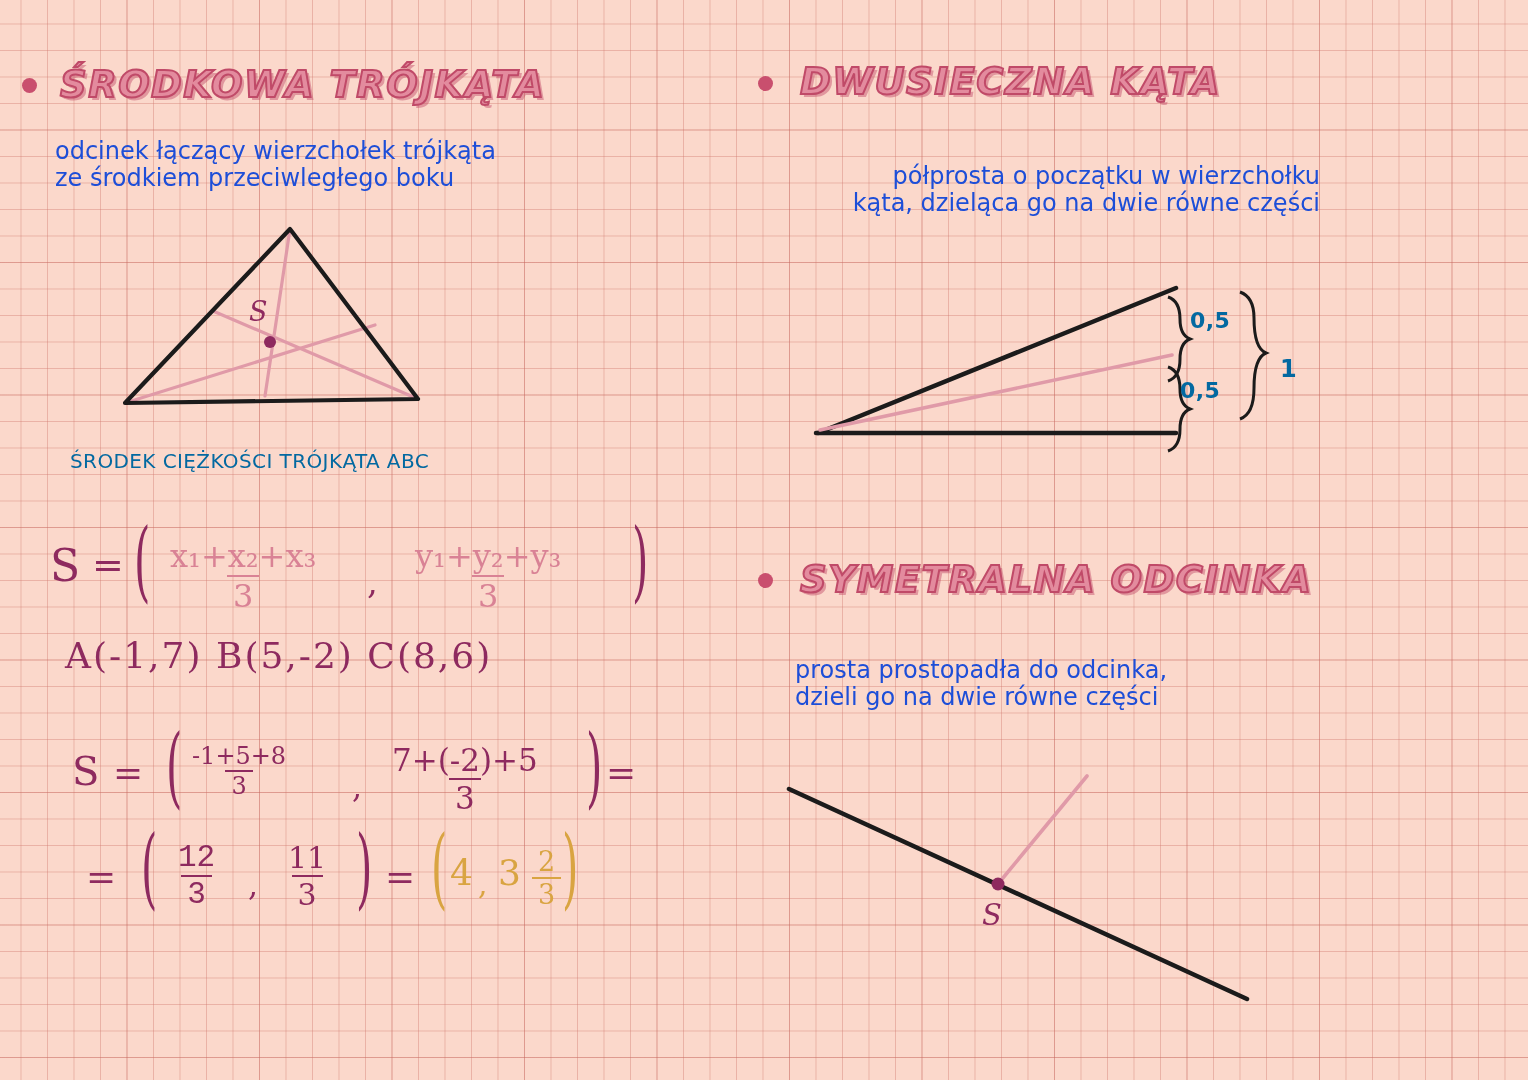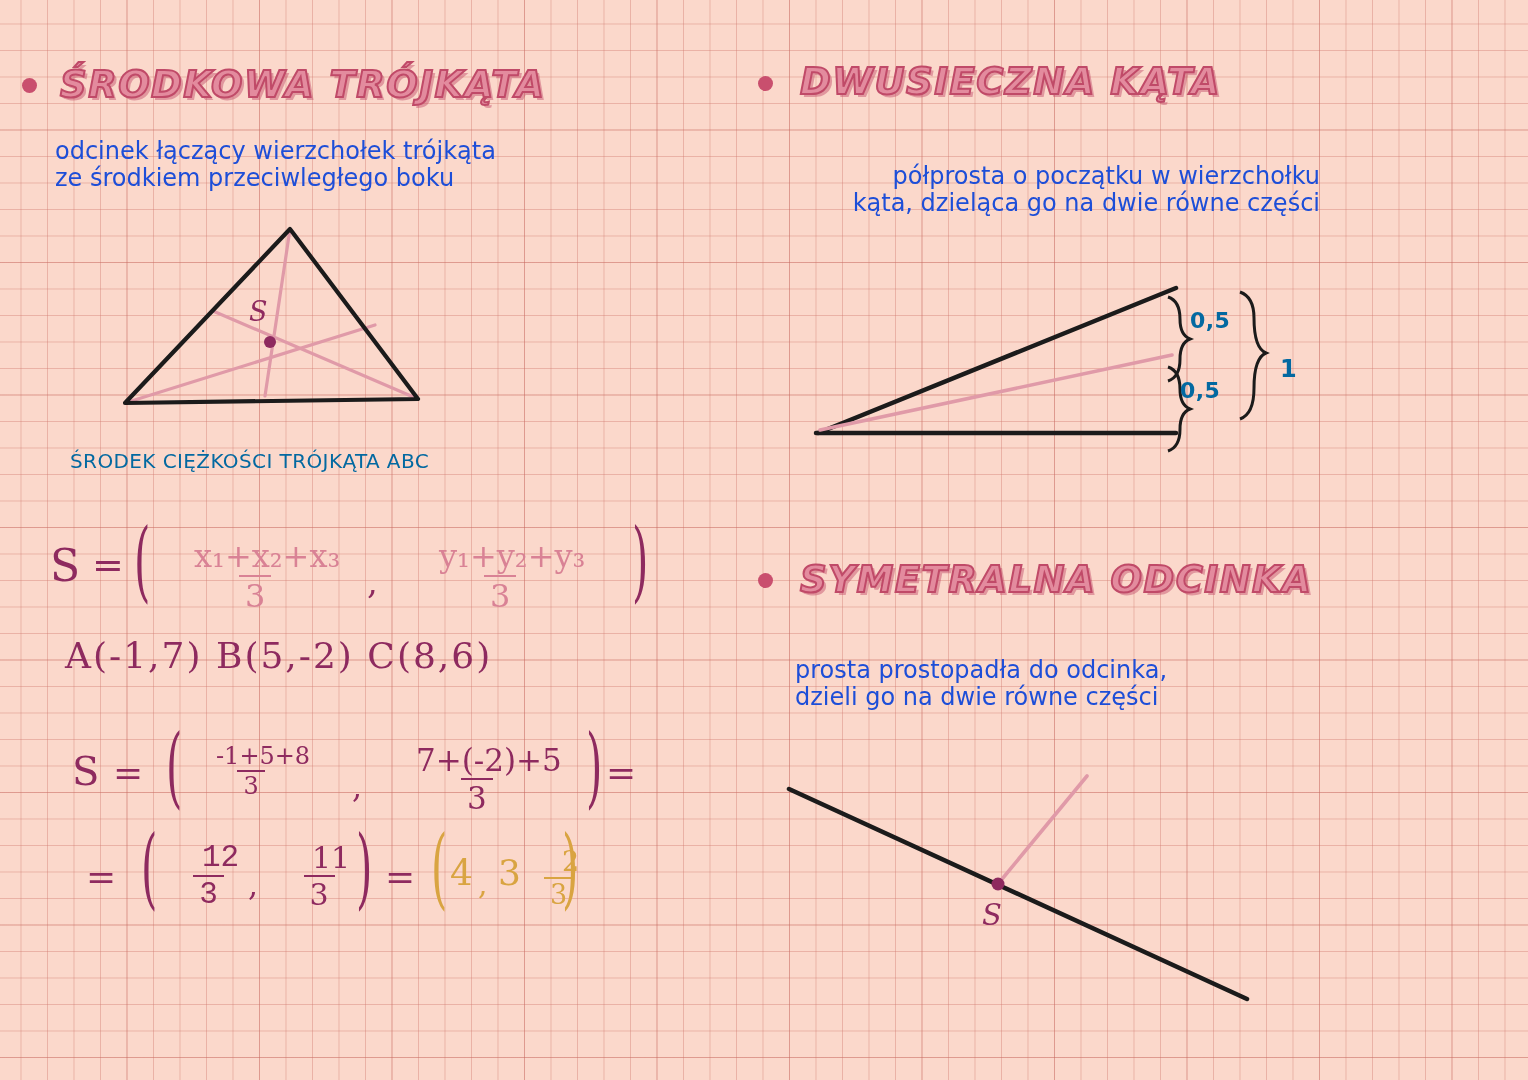--- a/index.html
+++ b/index.html
@@ -82,21 +82,21 @@
   .hand.pink { color: #d98295; }
   .hand.gold { color: #d9a441; }
 
   .frac {
     display: inline-flex;
     flex-direction: column;
     align-items: center;
     vertical-align: middle;
     margin: 0 4px;
   }
-  .frac .num { padding: 0 6px; margin-left: 24px; }
+  .frac .num { padding: 0 6px; }
   .frac .den { padding: 0 6px; border-top: 2.5px solid currentColor; }
 
   .big-paren {
     display: inline-block;
     font-size: 1.05em;
     transform: scaleY(2.1);
     transform-origin: center;
     margin: 0 6px;
   }
 

